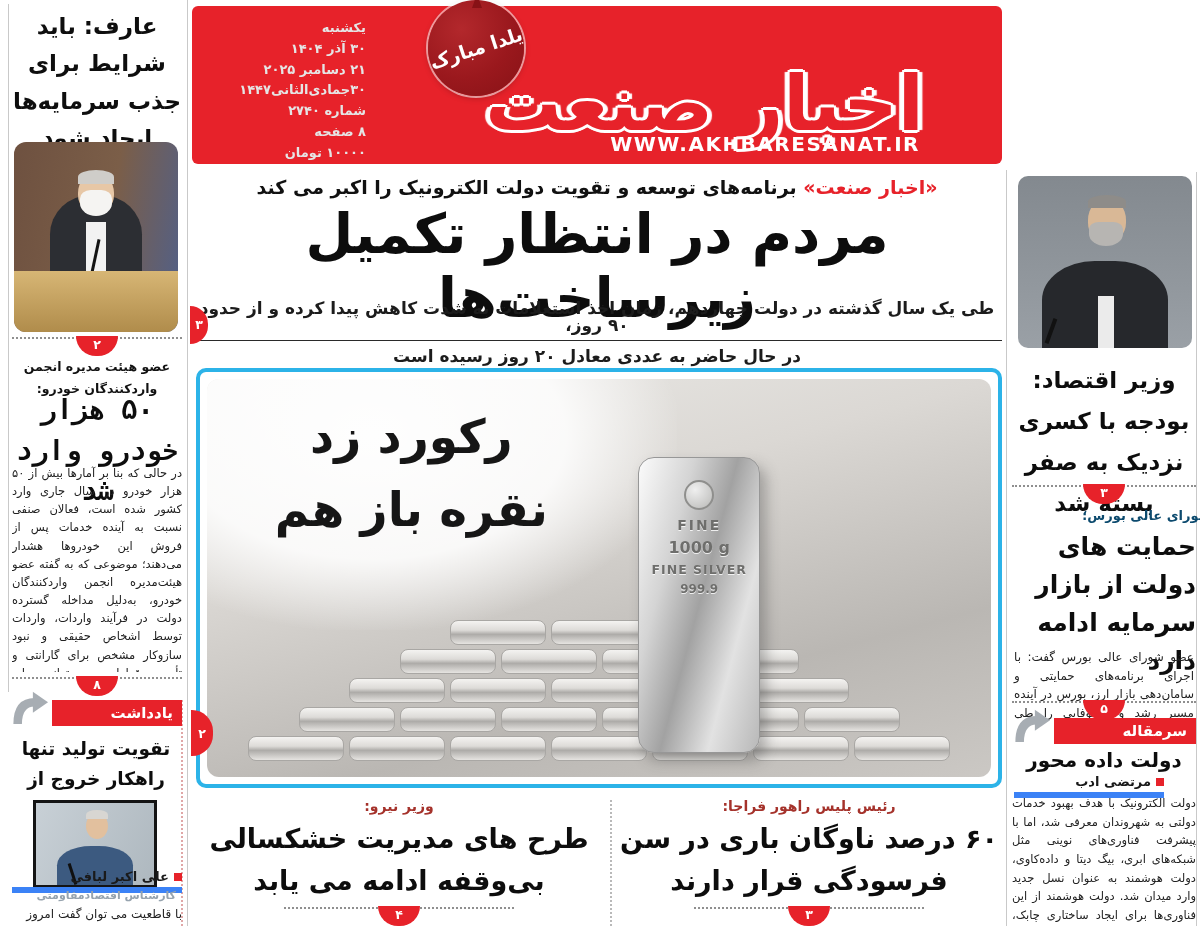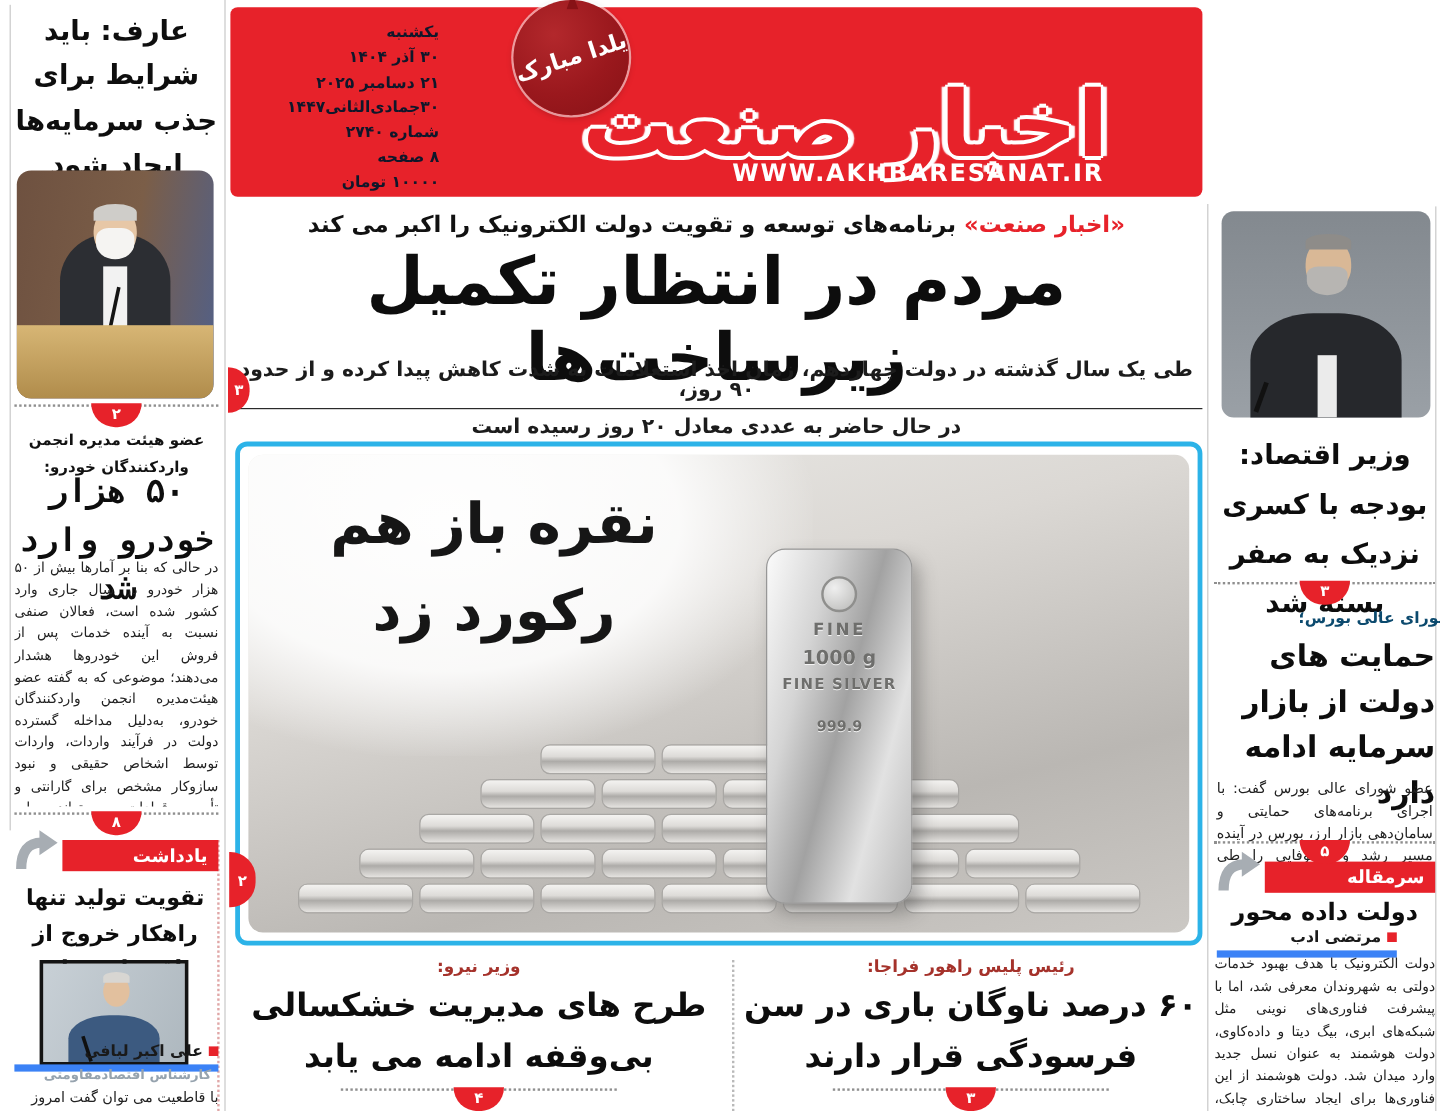--- a/index.html
+++ b/index.html
@@ -30,21 +30,21 @@
   .banner .banner-label { color:#fff; font-size:15px; font-weight:bold; }
   .banner svg { position:absolute; left:0; top:-12px; }
 
   
   .author-row { border-bottom:6px solid #3b82f6; padding-bottom:3px; text-align:right; font-size:13px; font-weight:bold; color:#1a1a1a; }
   .author-row .bullet { display:inline-block; width:8px; height:8px; background:#e7222a; margin-left:5px; }
   .role { color:#96a3ae; font-size:11px; font-weight:bold; text-align:right; padding-right:6px; }
 
   
   .masthead { position:absolute; left:192px; top:6px; width:810px; height:158px; background:#e7222a; border-radius:6px; }
-  .date-block { position:absolute; left:26px; top:12px; width:148px; text-align:right; color:#0f172a;
+  .date-block { position:absolute; left:26px; top:12px; width:148px; text-align:right; color:#e5e5e5;
                 font-size:13px; font-weight:bold; line-height:1.6; }
   .logo { position:absolute; right:10px; top:0px; width:575px; height:118px; display:flex; align-items:center; justify-content:center;
           font-size:76px; font-weight:900; color:#e7222a; letter-spacing:-2px; white-space:nowrap;
           text-shadow: 3px 0 0 #fff, -3px 0 0 #fff, 0 3px 0 #fff, 0 -3px 0 #fff,
                        2px 2px 0 #fff, -2px -2px 0 #fff, 2px -2px 0 #fff, -2px 2px 0 #fff,
                        5px 0 1px #fff, -5px 0 1px #fff; margin-top: 38px; }
   .site { position:absolute; right:82px; bottom:8px; color:#fff; font-weight:bold; font-size:20px;
           letter-spacing:1.5px; direction:ltr; font-family:"DejaVu Sans", sans-serif; }
   .yalda { position:absolute; left:236px; top:-6px; width:96px; height:96px; border-radius:50%;
            background:radial-gradient(circle at 35% 30%, #b3282c 0%, #9a181d 55%, #871216 100%);
@@ -80,21 +80,21 @@
                border:1px solid #979797; z-index:3;
                background:linear-gradient(105deg,#fbfbfb 0%,#d4d4d4 28%,#a2a2a2 50%,#e2e2e2 74%,#b8b8b8 100%);
                display:flex; flex-direction:column; align-items:center; padding-top:22px; gap:5px;
                box-shadow:6px 8px 14px rgba(60,60,60,.35); }
   .stand-bar .blogo { width:30px; height:30px; border-radius:50%; border:2px solid #8f8f8d;
                       background:radial-gradient(circle at 35% 30%,#efefef,#b9b9b7); margin-bottom:2px; }
   .stand-bar div { color:#6e6e6c; font-weight:bold; text-shadow:0 1px 0 rgba(255,255,255,.8); direction:ltr; }
   .bb-brand { font-size:14px; letter-spacing:2px; }
   .bb-weight { font-size:16px; }
   .bb-line { font-size:12.5px; letter-spacing:1px; }
-  .bb-purity { font-size:12px;margin-top:16px; }
+  .bb-purity { font-size:12px; }
 
   
   .aref-headline { position:absolute; left:12px; top:8px; width:170px; text-align:center;
                    font-size:23px; font-weight:900; color:#0e0e0e; line-height:1.62; }
   .photo1 { position:absolute; left:14px; top:142px; width:164px; height:190px; border-radius:12px; overflow:hidden;
             background:linear-gradient(100deg,#6e5140 0%,#7b5e48 55%,#50608a 100%); }
   .photo1 .podium { position:absolute; bottom:0; left:0; right:0; height:32%;
                     background:linear-gradient(180deg,#d7b675 0%,#b08c4b 100%); }
   .photo1 .suit { position:absolute; bottom:26%; left:22%; width:56%; height:46%; background:#2c2e33; border-radius:45% 45% 6% 6%; }
   .photo1 .shirt { position:absolute; bottom:30%; left:44%; width:12%; height:28%; background:#f2f2f2; }
@@ -227,22 +227,22 @@
           </div>
       </div>
       <div class="stand-bar">
         <div class="blogo"></div>
         <div class="bb-brand">FINE</div>
         <div class="bb-weight">1000 g</div>
         <div class="bb-line">FINE SILVER</div>
         <div class="bb-purity">999.9</div>
       </div>
       <div class="silver-headline">
+        <div>رکورد زد</div>
         <div>نقره باز هم</div>
-        <div>رکورد زد</div>
       </div>
     </div>
   </div>
 
   <div class="aref-headline">عارف: باید شرایط برای جذب سرمایه‌ها ایجاد شود</div>
   <div class="photo1">
     <div class="suit"></div>
       <div class="shirt"></div>
       <div class="mic"></div>
     <div class="head"></div>

